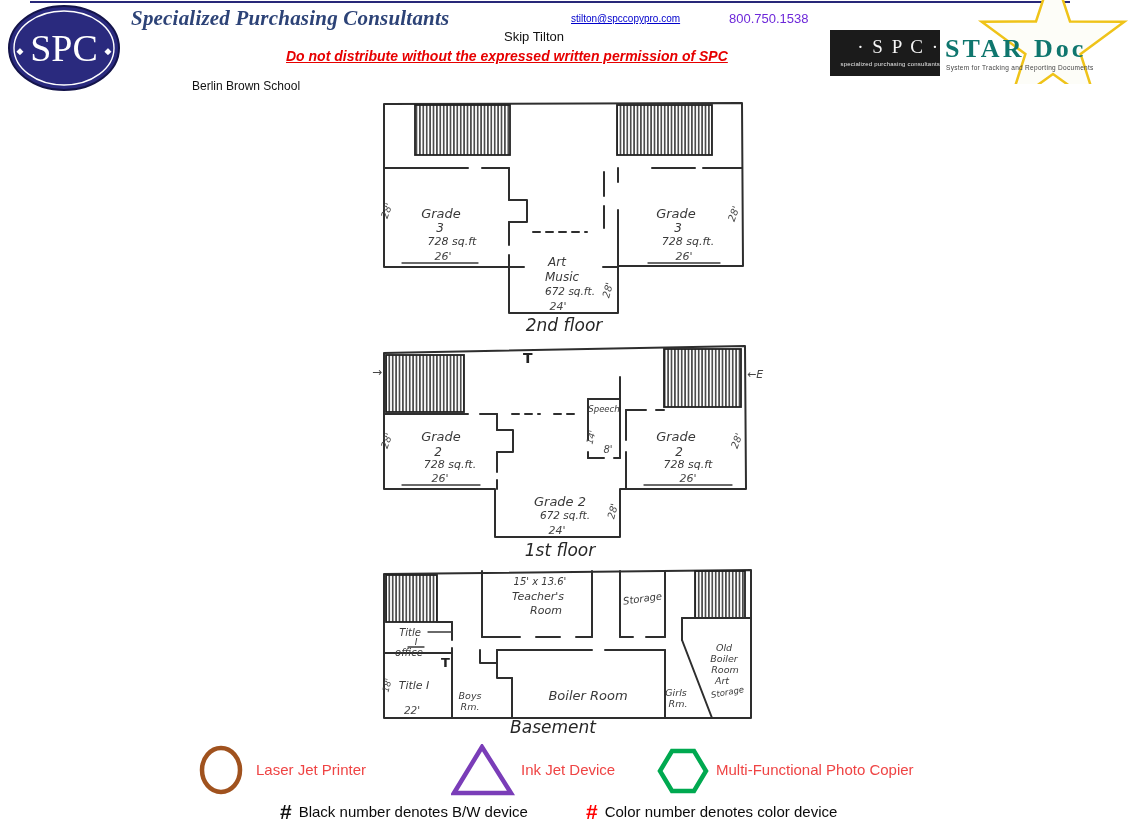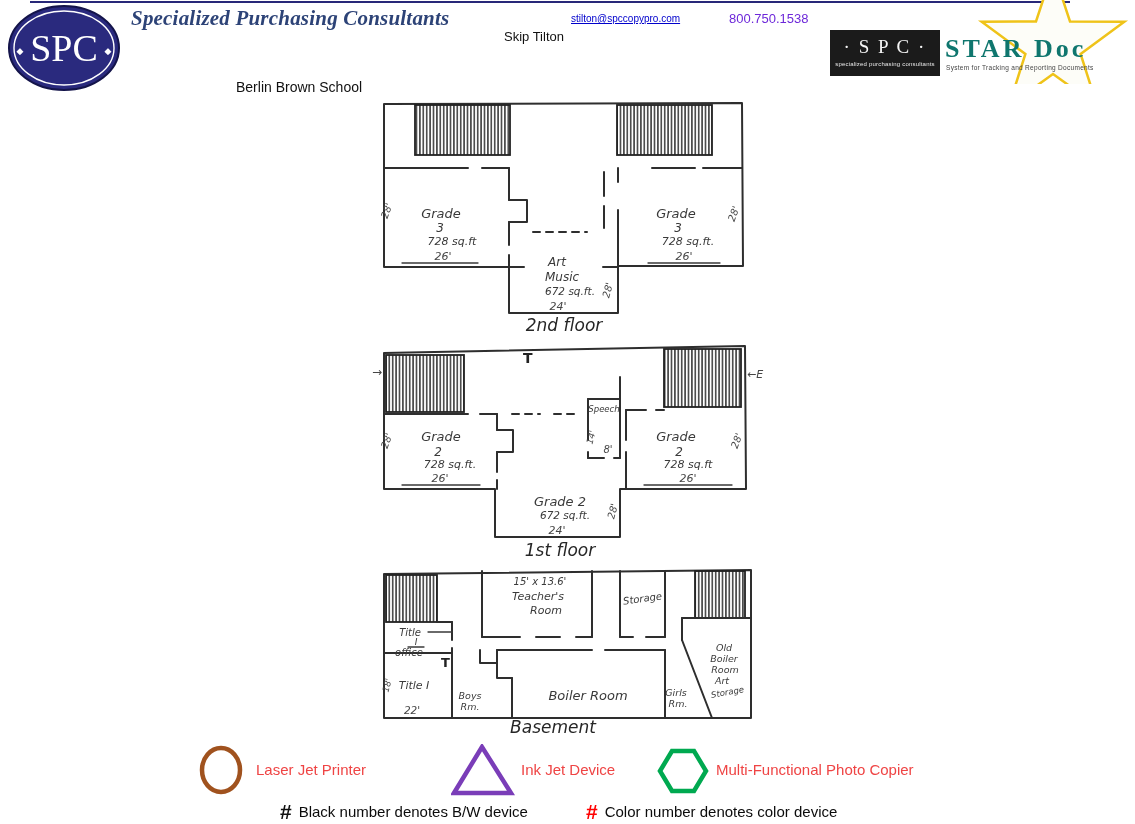--- a/index.html
+++ b/index.html
@@ -8,27 +8,27 @@
   .topline{position:absolute;left:30px;top:1px;width:1040px;height:2px;background:#282878;}
 
   
   .brand{position:absolute;left:131px;top:6px;font-family:"Liberation Serif",serif;
          font-style:italic;font-weight:bold;font-size:21px;color:#2D4377;letter-spacing:.2px;}
   .contact-name{position:absolute;left:504px;top:13px;font-size:13px;color:#111;margin-top:16px;}
   .contact-email{position:absolute;left:571px;top:13px;font-size:10px;color:#0000CC;text-decoration:underline;}
   .contact-phone{position:absolute;left:729px;top:11px;font-size:13px;color:#6d28d9;}
   .warning{position:absolute;left:286px;top:48px;font-size:14px;font-weight:bold;font-style:italic;
            color:#E60000;text-decoration:underline;}
-  .school{position:absolute;left:192px;top:79px;font-size:14px;color:#111;margin-left:44px;}
+  .school{position:absolute;left:192px;top:79px;font-size:12px;color:#111;}
 
   .spclogo{position:absolute;left:6px;top:4px;}
 
   .stardoc{position:absolute;left:828px;top:0;width:307px;height:84px;}
   .stardoc .star{position:absolute;left:0;top:0;}
-  .sd-box{position:absolute;left:2px;top:30px;width:110px;height:46px;background:#1b1b1b;text-align:center;}
+  .sd-box{position:absolute;left:2px;top:30px;width:110px;height:46px;background:#1b1b1b;text-align:right;}
   .sd-spc{font-family:"Liberation Serif",serif;color:#f5f5f5;font-size:19px;letter-spacing:2px;margin-top:6px;}
   .sd-sub{color:#e8e8e8;font-size:6px;letter-spacing:.2px;margin-top:3px;}
   .sd-title{position:absolute;left:117px;top:34px;font-family:"Liberation Serif",serif;
             font-weight:600;font-size:26px;color:#0f766e;letter-spacing:3px;white-space:nowrap;}
   .sd-subtitle{position:absolute;left:118px;top:64px;font-size:6.5px;color:#444;letter-spacing:.3px;white-space:nowrap;}
 
   
   .plan{position:absolute;}
   .wall{stroke:#2E2E2E;stroke-width:2;fill:none;stroke-linecap:round;stroke-linejoin:round;}
   .wall-thin{stroke:#3A3A3A;stroke-width:1.3;fill:none;stroke-linecap:round;}
@@ -57,20 +57,21 @@
     <ellipse cx="58" cy="44" rx="50" ry="37" fill="none" stroke="#ffffff" stroke-width="1.4"></ellipse>
     <text x="58" y="57" text-anchor="middle" font-family="Liberation Serif, serif" font-size="38" fill="#ffffff">SPC</text>
     <text x="14" y="50" text-anchor="middle" font-size="9" fill="#ffffff">◆</text>
     <text x="102" y="50" text-anchor="middle" font-size="9" fill="#ffffff">◆</text>
   </svg>
 
   <div class="brand">Specialized Purchasing Consultants</div>
   <div class="contact-name">Skip Tilton</div>
   <a class="contact-email" href="#">stilton@spccopypro.com</a>
   <div class="contact-phone">800.750.1538</div>
+  <div class="warning">Do not distribute without the expressed written permission of SPC</div>
   <div class="school">Berlin Brown School</div>
 
   <div class="stardoc">
     <svg class="star" width="307" height="84" viewBox="0 0 307 84">
       <polygon points="225,-30 242,21.5 296.3,21.8 252.6,54 269.1,105.7 225,74 180.9,105.7 197.4,54 153.7,21.8 208,21.5" fill="#FDFDF8" stroke="#EFC319" stroke-width="2.5"></polygon>
     </svg>
     <div class="sd-box">
       <div class="sd-spc">· S P C ·</div>
       <div class="sd-sub">specialized purchasing consultants</div>
     </div>

